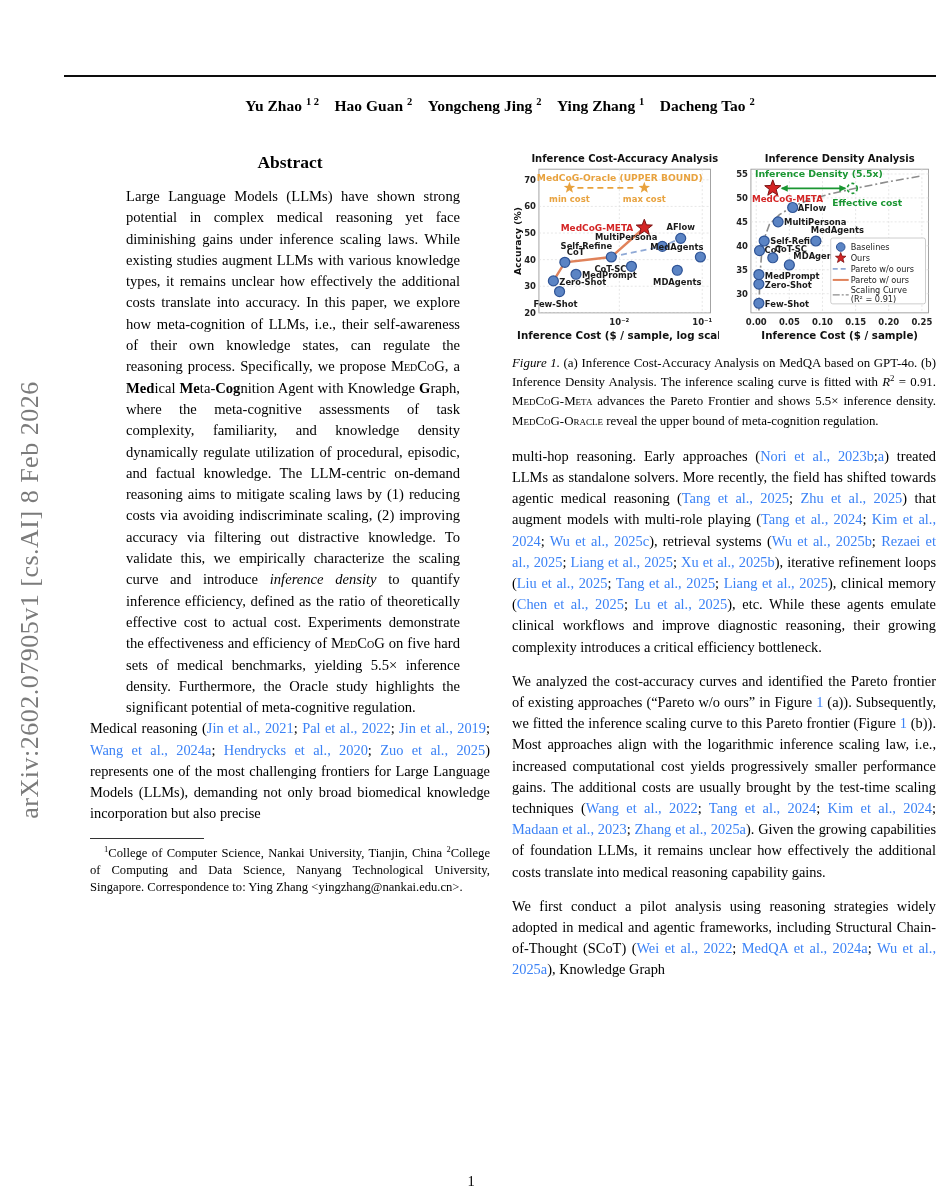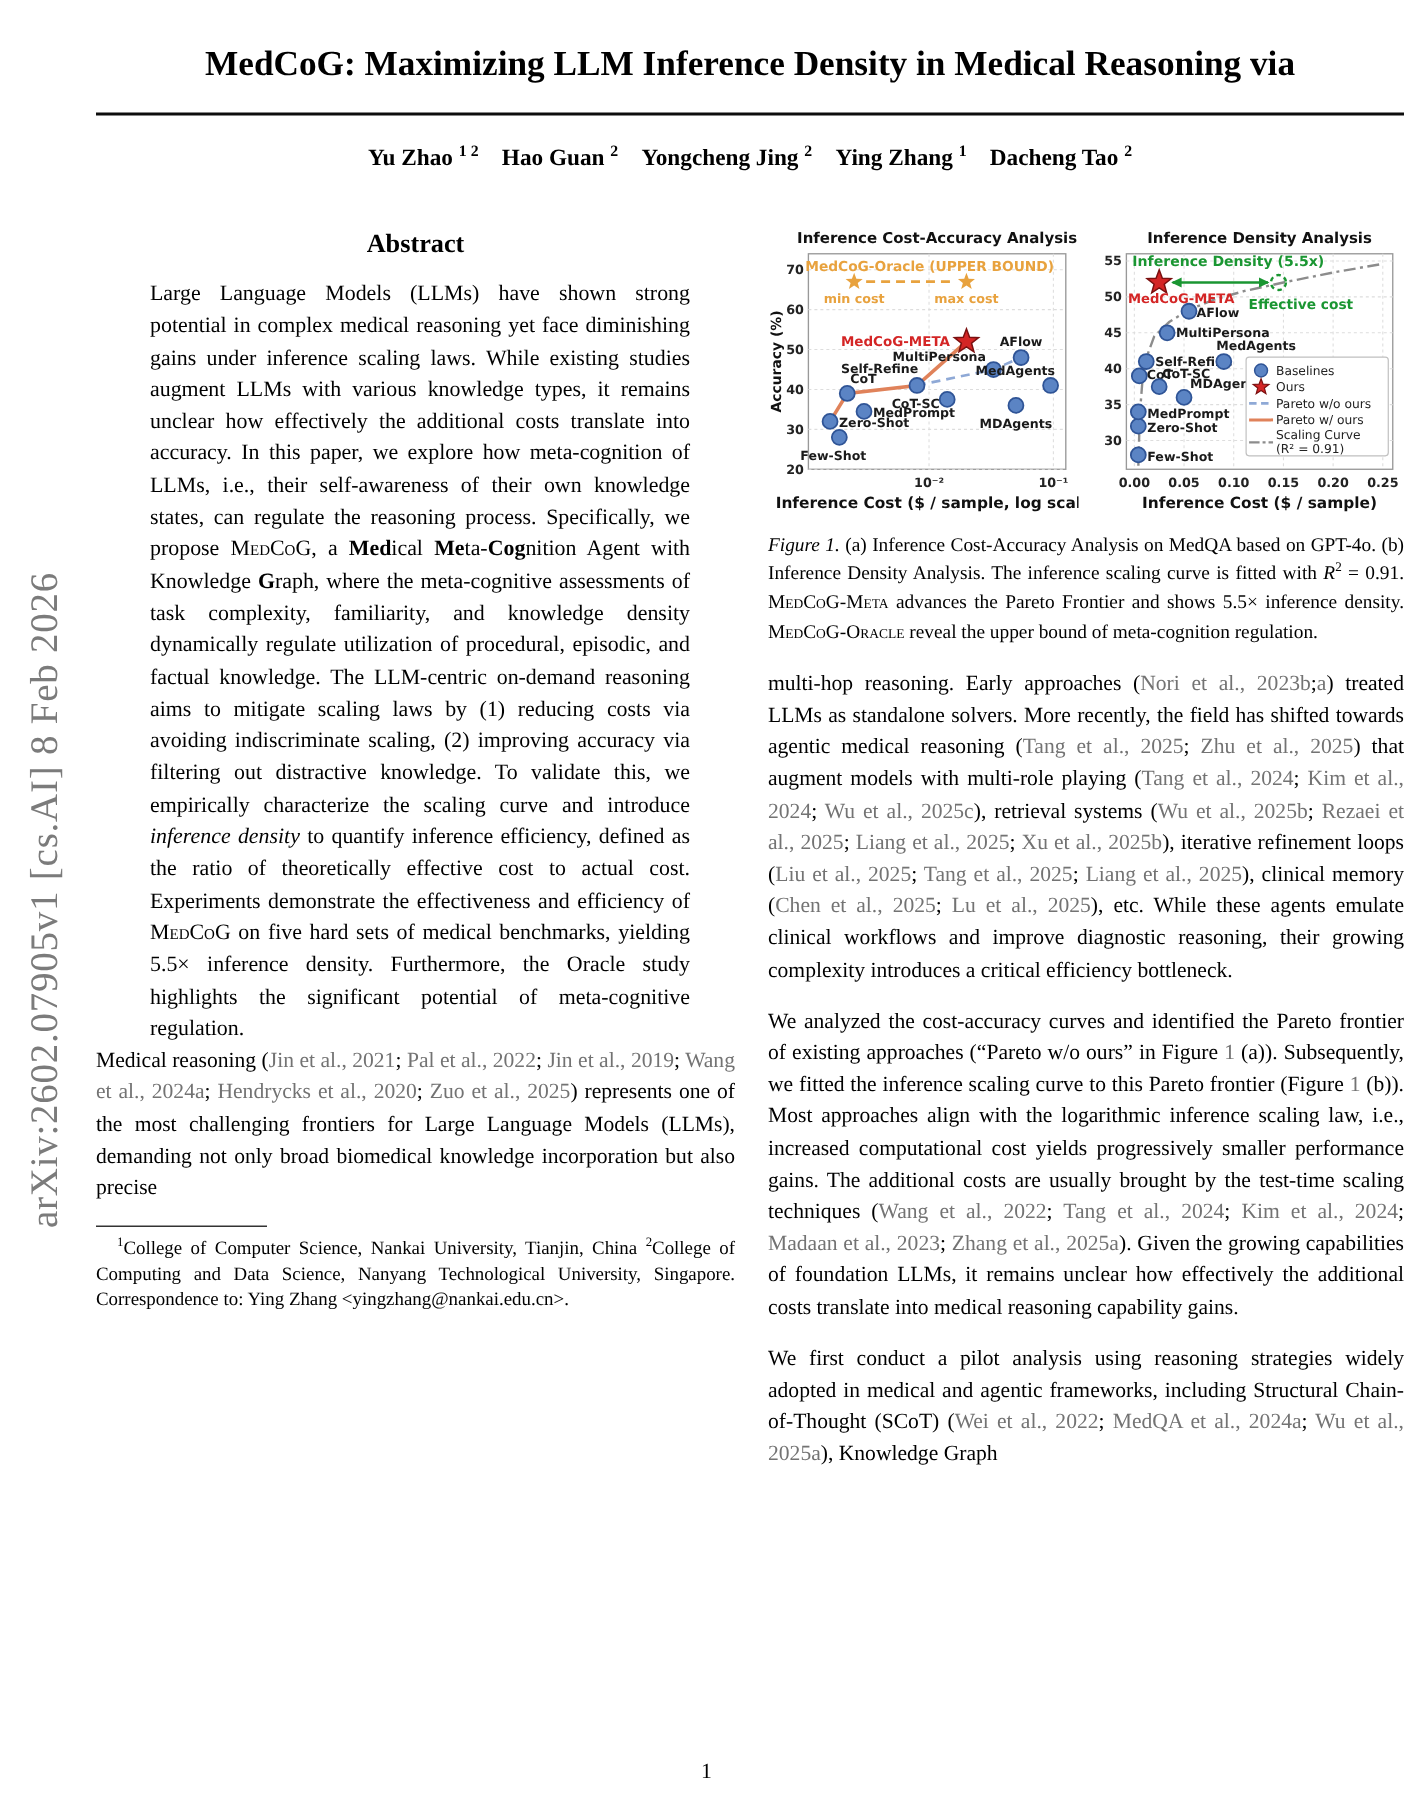--- a/index.html
+++ b/index.html
@@ -4,48 +4,48 @@
 <style>
   html,body{margin:0;padding:0;background:#fff;}
   .page{position:relative;width:942px;height:1200px;background:#fff;overflow:hidden;
         font-family:"Liberation Serif",serif;color:#000;}
   .arxiv-label{position:absolute;left:30px;top:600px;transform:translate(-50%,-50%) rotate(-90deg);
         white-space:nowrap;font-size:26px;color:#7b7b7b;letter-spacing:0.5px;}
   .content{margin-left:64px;margin-right:6px;}
   .title{margin:0;padding-top:27px;text-align:center;font-size:23.5px;line-height:33px;font-weight:bold;}
   .rule{border:0;border-top:2.6px solid #0d0d0d;margin:15px 0 0 0;}
   .authors{margin-top:20px;text-align:center;font-size:15.5px;font-weight:bold;}
-  .columns{display:flex;margin-top:37px;}
+  .columns{display:flex;margin-top:37px;margin-left:26px;}
   .col-left{width:426px;margin-right:22px;}
   .col-right{width:424px;}
   .abstract-head{margin:0 0 13px 0;text-align:center;font-size:17.5px;font-weight:bold;}
   .abstract-body{margin:0 30px 0 36px;font-size:14.6px;line-height:21.3px;text-align:justify;hyphens:auto;}
   .section-head{margin:25px 0 12px 0;font-size:17px;font-weight:bold;}
   .body-par{margin:0 0 13px 0;font-size:14.4px;line-height:21.2px;text-align:justify;hyphens:auto;}
   .footnote-rule{width:114px;border-top:1.2px solid #333;margin-top:14px;}
   .footnote{margin:6px 0 0 0;font-size:12.6px;line-height:16.9px;text-align:justify;text-indent:14px;hyphens:auto;}
   .preprint{margin:16px 0 0 0;font-size:13.8px;font-style:italic;}
   .figure-block{display:flex;align-items:flex-start;}
   .caption{margin:9px 0 15px 0;font-size:12.9px;line-height:19.2px;text-align:justify;hyphens:auto;}
   .page-number{position:absolute;bottom:10px;left:0;width:100%;text-align:center;font-size:14.5px;}
-  .link{color:#737373;}
+  .link{color:#3b82f6;}
   .sc{font-variant:small-caps;}
   .it{font-style:italic;}
   .b{font-weight:bold;}
   .sup{vertical-align:super;font-size:68%;line-height:0;}
   svg text{font-family:"DejaVu Sans",sans-serif;}
 </style>
 </head>
 <body>
 
 <div class="page">
   <div class="arxiv-label">arXiv:2602.07905v1  [cs.AI]  8 Feb 2026</div>
 
   <div class="content">
-    <h1 class="title"><span>MedCoG: Maximizing LLM Inference Density in Medical Reasoning via</span><br></h1>
+    <h1 class="title"><br></h1>
     <hr class="rule">
     <div class="authors"><span>Yu Zhao </span><span class="sup">1 2</span><span>  Hao Guan </span><span class="sup">2</span><span>  Yongcheng Jing </span><span class="sup">2</span><span>  Ying Zhang </span><span class="sup">1</span><span>  Dacheng Tao </span><span class="sup">2</span></div>
 
     <div class="columns">
       <div class="col-left">
         <h2 class="abstract-head">Abstract</h2>
         <p class="abstract-body"><span>Large Language Models (LLMs) have shown strong potential in complex medical reasoning yet face diminishing gains under inference scaling laws. While existing studies augment LLMs with various knowledge types, it remains unclear how effectively the additional costs translate into accuracy. In this paper, we explore how meta-cognition of LLMs, i.e., their self-awareness of their own knowledge states, can regulate the reasoning process. Specifically, we propose </span><span class="sc">MedCoG</span><span>, a </span><span class="b">Med</span><span>ical </span><span class="b">Me</span><span>ta-</span><span class="b">Cog</span><span>nition Agent with Knowledge </span><span class="b">G</span><span>raph, where the meta-cognitive assessments of task complexity, familiarity, and knowledge density dynamically regulate utilization of procedural, episodic, and factual knowledge. The LLM-centric on-demand reasoning aims to mitigate scaling laws by (1) reducing costs via avoiding indiscriminate scaling, (2) improving accuracy via filtering out distractive knowledge. To validate this, we empirically characterize the scaling curve and introduce </span><span class="it">inference density</span><span> to quantify inference efficiency, defined as the ratio of theoretically effective cost to actual cost. Experiments demonstrate the effectiveness and efficiency of </span><span class="sc">MedCoG</span><span> on five hard sets of medical benchmarks, yielding 5.5× inference density. Furthermore, the Oracle study highlights the significant potential of meta-cognitive regulation.</span></p>
         <p class="body-par"><span>Medical reasoning (</span><span class="link">Jin et al., 2021</span><span>; </span><span class="link">Pal et al., 2022</span><span>; </span><span class="link">Jin et al., 2019</span><span>; </span><span class="link">Wang et al., 2024a</span><span>; </span><span class="link">Hendrycks et al., 2020</span><span>; </span><span class="link">Zuo et al., 2025</span><span>) represents one of the most challenging frontiers for Large Language Models (LLMs), demanding not only broad biomedical knowledge incorporation but also precise</span></p>
         <div class="footnote-rule"></div>
         <p class="footnote"><span class="sup">1</span><span>College of Computer Science, Nankai University, Tianjin, China </span><span class="sup">2</span><span>College of Computing and Data Science, Nanyang Technological University, Singapore. Correspondence to: Ying Zhang &lt;yingzhang@nankai.edu.cn&gt;.</span></p>

